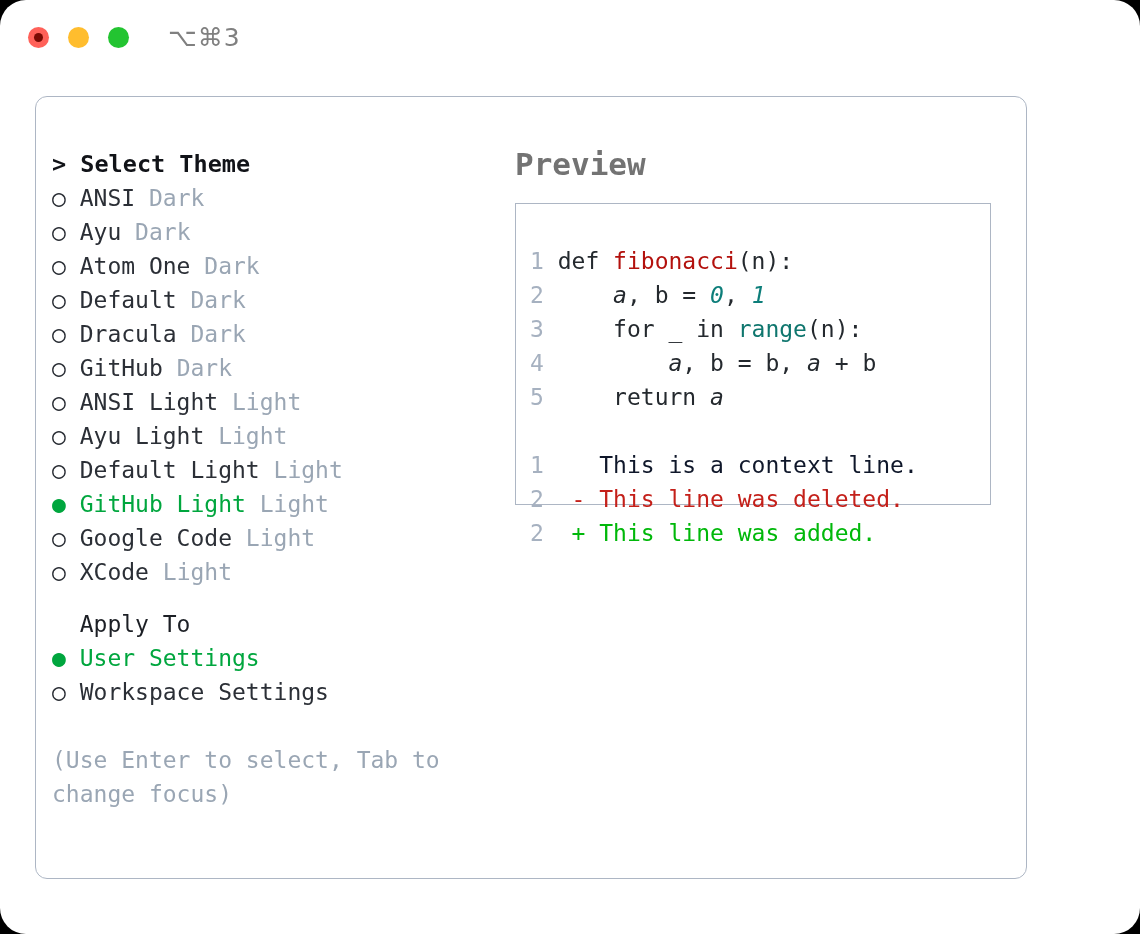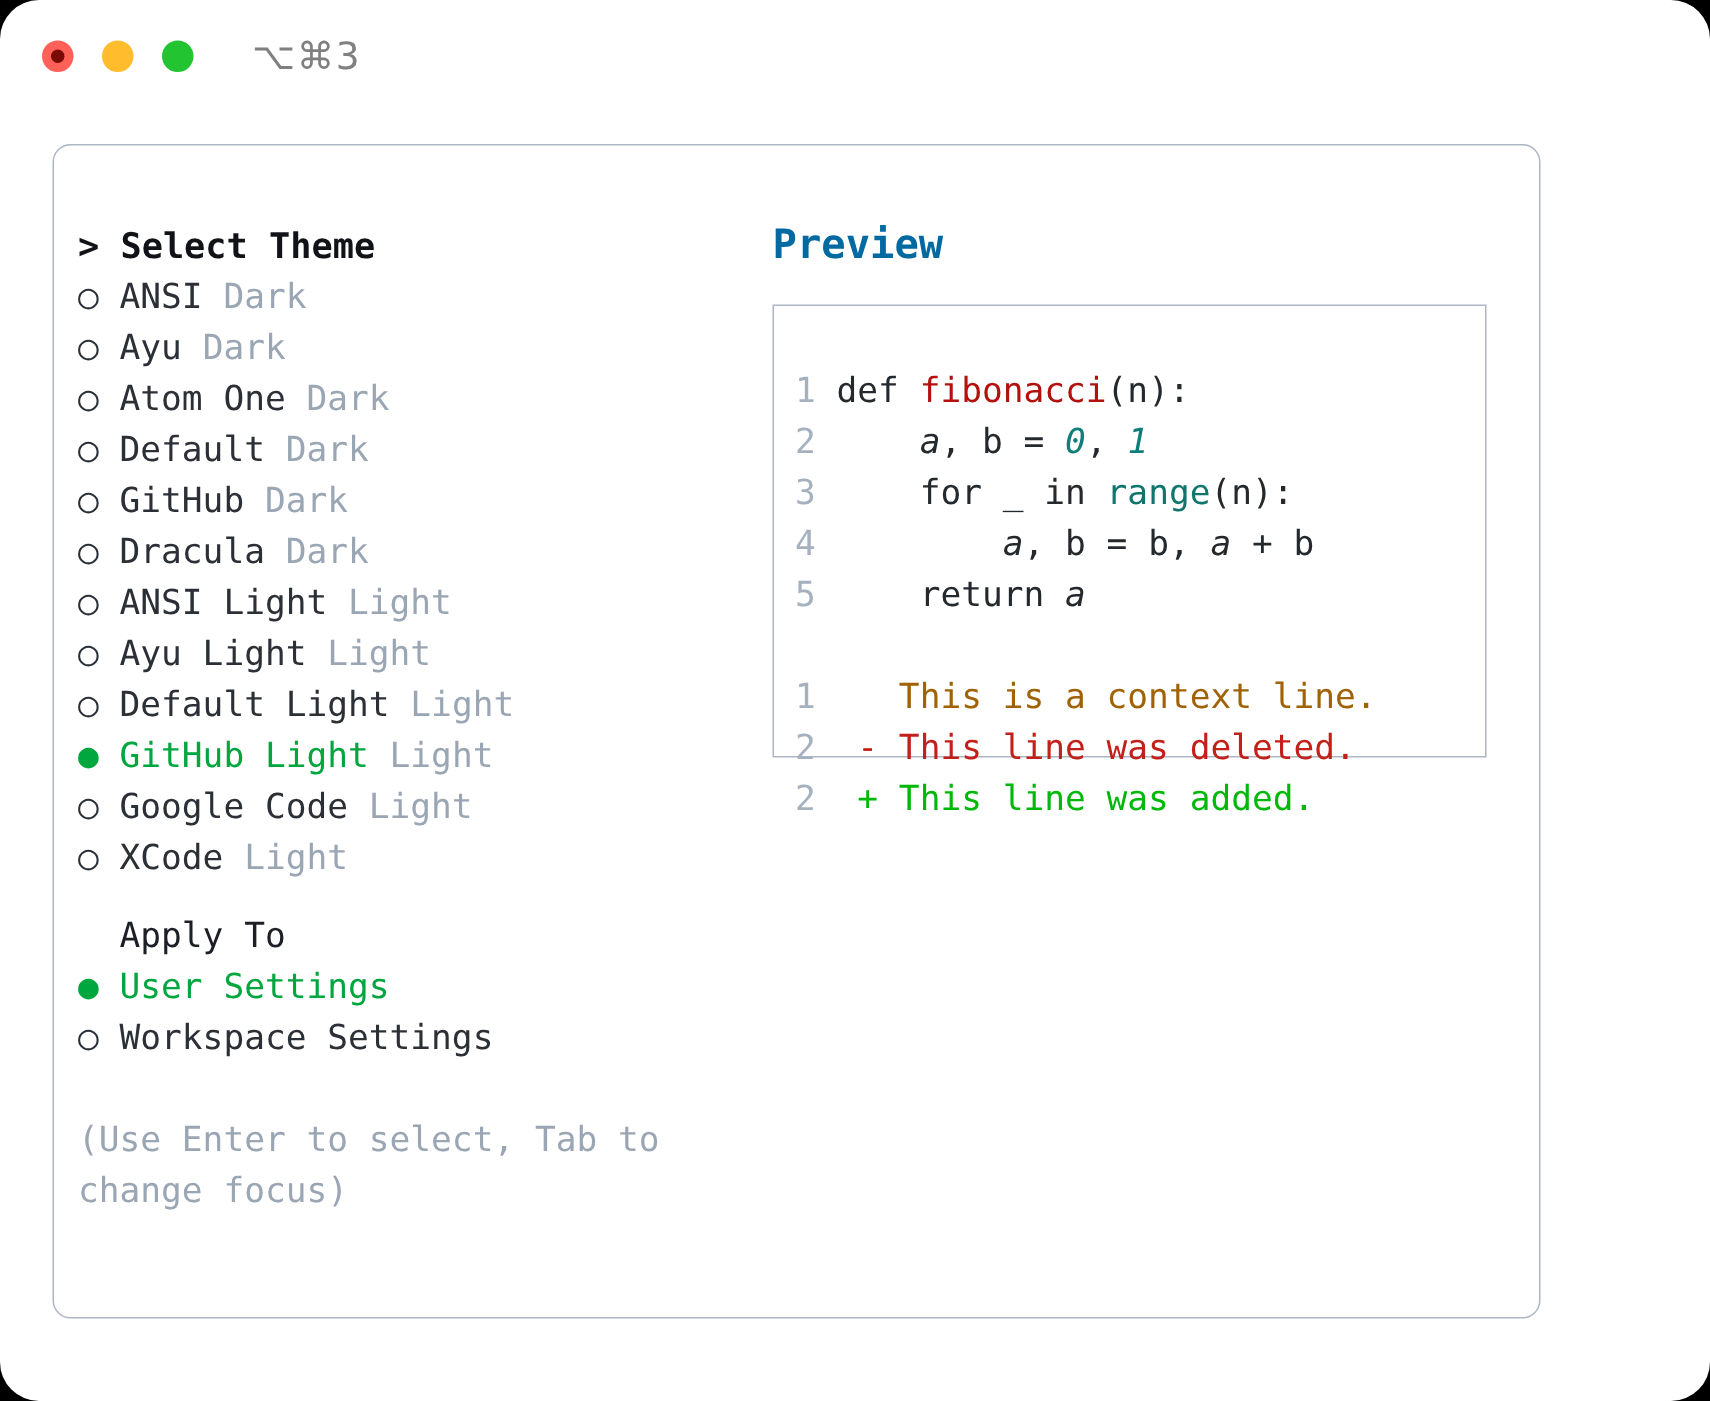--- a/index.html
+++ b/index.html
@@ -137,22 +137,22 @@
   
   #right-col {
     position: absolute;
     left: 479px;
     top: 50px;
     width: 500px;
   }
   #preview-title {
     font-family: "DejaVu Sans Mono", monospace;
     font-weight: bold;
-    font-size: 27px;
-    color: #0369a1;
+    font-size: 31px;
+    color: #737373;
     line-height: 34px;
     white-space: pre;
   }
   #preview-box {
     margin-top: 22px;
     width: 476px;
     height: 302px;
     border: 1.5px solid #adb6c4;
     box-sizing: border-box;
     background: #ffffff;
@@ -174,21 +174,21 @@
   .lineno {
     color: #a6b1c0;
   }
   .tok-func  { color: #b3110d; }
   .tok-num   { color: #0d7e7a; font-style: italic; }
   .tok-call  { color: #0f766e; }
   .tok-var   { font-style: italic; }
   .tok-plain { color: #24292e; }
 
   .diff-block { margin-top: 34px; }
-  .diff-ctx { color: #a16207; }
+  .diff-ctx { color: #0f172a; }
   .diff-del { color: #c4201a; }
   .diff-add { color: #00b80a; }
 </style>
 </head>
 <body>
 
 <div id="window">
 
   <div id="titlebar">
     <div class="dot" id="dot-close"></div>
@@ -199,22 +199,22 @@
 
   <div id="panel">
 
     <div id="left-col">
       <div id="select-theme-header">&gt; Select Theme</div>
       <div id="theme-list">
           <div class="mono-row"><span class="bullet">○</span><span class="theme-name"> ANSI </span><span class="theme-variant">Dark</span></div>
           <div class="mono-row"><span class="bullet">○</span><span class="theme-name"> Ayu </span><span class="theme-variant">Dark</span></div>
           <div class="mono-row"><span class="bullet">○</span><span class="theme-name"> Atom One </span><span class="theme-variant">Dark</span></div>
           <div class="mono-row"><span class="bullet">○</span><span class="theme-name"> Default </span><span class="theme-variant">Dark</span></div>
+          <div class="mono-row"><span class="bullet">○</span><span class="theme-name"> Dracula </span><span class="theme-variant">Dark</span></div>
           <div class="mono-row"><span class="bullet">○</span><span class="theme-name"> GitHub </span><span class="theme-variant">Dark</span></div>
-          <div class="mono-row"><span class="bullet">○</span><span class="theme-name"> Dracula </span><span class="theme-variant">Dark</span></div>
           <div class="mono-row"><span class="bullet">○</span><span class="theme-name"> ANSI Light </span><span class="theme-variant">Light</span></div>
           <div class="mono-row"><span class="bullet">○</span><span class="theme-name"> Ayu Light </span><span class="theme-variant">Light</span></div>
           <div class="mono-row"><span class="bullet">○</span><span class="theme-name"> Default Light </span><span class="theme-variant">Light</span></div>
           <div class="mono-row item-selected"><span class="bullet">●</span><span class="theme-name"> GitHub Light </span><span class="theme-variant">Light</span></div>
           <div class="mono-row"><span class="bullet">○</span><span class="theme-name"> Google Code </span><span class="theme-variant">Light</span></div>
           <div class="mono-row"><span class="bullet">○</span><span class="theme-name"> XCode </span><span class="theme-variant">Light</span></div>
         </div>
 
       <div id="apply-to-header">  Apply To</div>
       <div id="apply-list">

